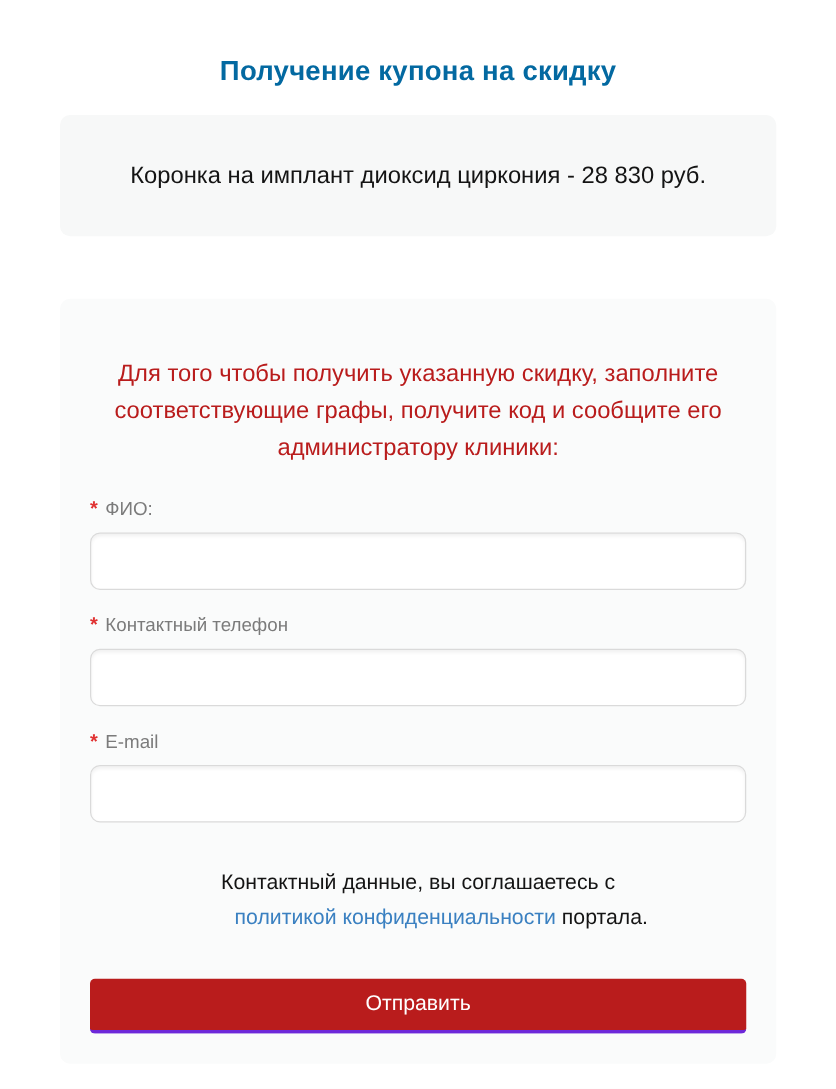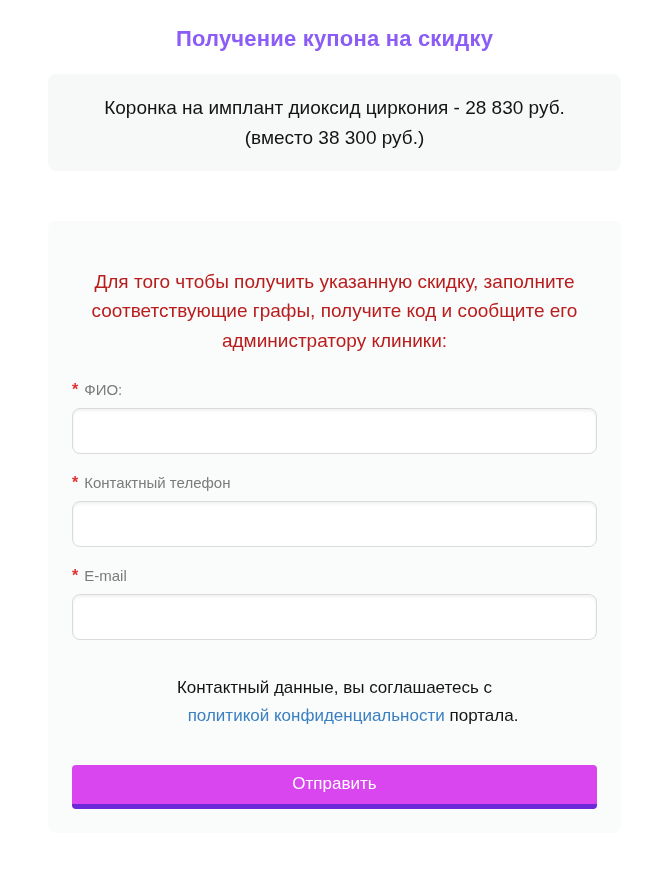--- a/index.html
+++ b/index.html
@@ -10,25 +10,25 @@
     background: #ffffff;
     font-family: "Liberation Sans", "DejaVu Sans", sans-serif;
     color: #222222;
     overflow: hidden;
   }
   .wrap {
     width: 573px;
     margin: 0 auto;
   }
   .page-title {
-    margin-top: 26px;
+    margin-top: 44px;
     text-align: center;
     font-size: 22px;
     font-weight: 700;
-    color: #8b5cf6;
+    color: #0369a1;
     letter-spacing: 0.2px;
   }
   .offer-box {
     margin-top: 22px;
     min-height: 97px;
     background: #f7f8f8;
     border-radius: 8px;
     display: flex;
     flex-direction: column;
     justify-content: center;
@@ -89,40 +89,39 @@
   }
   .agreement a {
     color: #3a80c1;
     text-decoration: none;
     margin-left: 37px;
   }
   .submit-btn {
     display: block;
     width: 100%;
     height: 44px;
-    background: #d946ef;
+    background: #b91c1c;
     border: none;
-    border-bottom: 5px solid #6d28d9;
+    border-bottom: 3px solid #6d28d9;
     border-radius: 4px;
     color: #ffffff;
     font-size: 17px;
     font-family: "Liberation Sans", sans-serif;
     cursor: pointer;
   }
 </style>
 </head>
 <body>
 
 <div class="wrap">
 
   <h1 class="page-title">Получение купона на скидку</h1>
 
   <div class="offer-box">
     <div>Коронка на имплант диоксид циркония - 28 830 руб.</div>
-    <div>(вместо 38 300 руб.)</div>
   </div>
 
   <div class="form-card">
 
     <p class="form-intro">Для того чтобы получить указанную скидку, заполните соответствующие графы, получите код и сообщите его администратору клиники:</p>
 
     <div class="field-group">
       <label class="field-label">
         <span class="req">*</span><span>ФИО:</span>
       </label>

